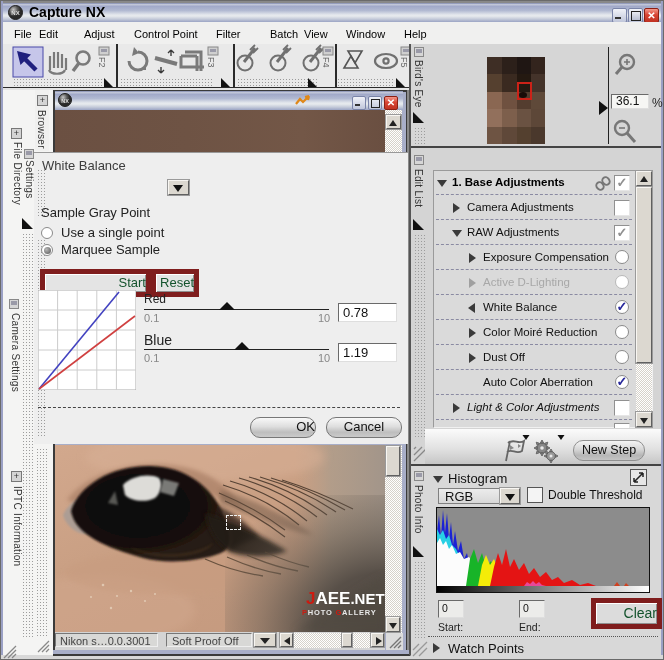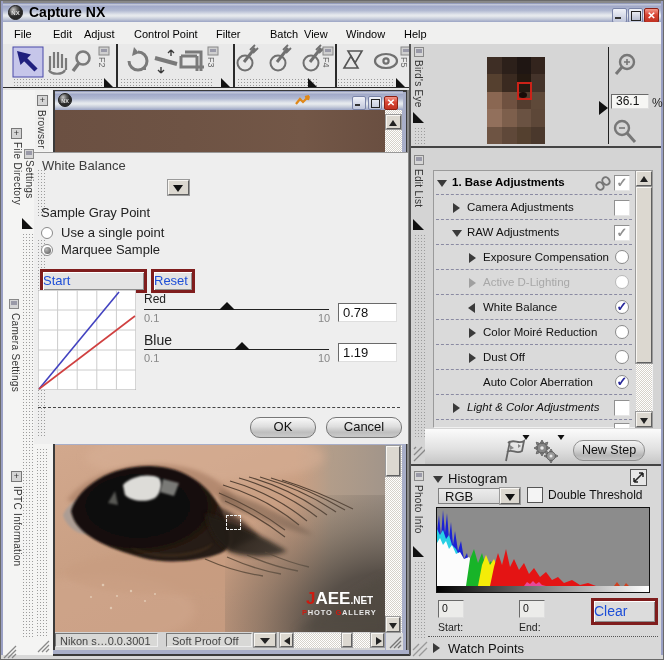--- a/index.html
+++ b/index.html
@@ -6,21 +6,21 @@
 body{width:664px;height:660px;overflow:hidden;font-family:"Liberation Sans",sans-serif;background:#8a8a8a;}
 .a{position:absolute;}
 #app{position:absolute;left:0;top:0;width:664px;height:660px;background:#8a8a8a;}
 .tbgrad{background:linear-gradient(180deg,#8089ae 0%,#c9cedd 9%,#a0a8c8 16%,#b2bad2 40%,#dfe3ea 60%,#e8ebee 68%,#c6ccda 84%,#9ba4c4 100%);}
 .vt{writing-mode:vertical-rl;font-size:10px;color:#333;white-space:nowrap;letter-spacing:0.3px;}
 .dots{background-image:radial-gradient(circle,#9c9c9c 0.75px,transparent 0.95px);background-size:3px 3px;background-position:1px 1px;}
 .dotsh{background-image:radial-gradient(circle,#9a9a9a 0.8px,transparent 1px);background-size:3px 3px;}
 .sbtn{background:#dcd8d0;border:1px solid;border-color:#f8f6f2 #606060 #606060 #f8f6f2;box-shadow:0 0 0 1px #9a9a9a;}
 .track{background:conic-gradient(#fff 0 25%,#d6d2ca 0 50%,#fff 0 75%,#d6d2ca 0) 0 0/2px 2px;}
 .sunk{background:#fff;border:1px solid;border-color:#6a6a6a #dedede #dedede #6a6a6a;}
-.btn{background:#e4e4e4;border:3px solid #7f1d1d;box-shadow:inset 1px 1px 0 #fff,inset -1px -1px 0 #8f8f8f;text-align:left;color:#1d4ed8;}
+.btn{background:#e4e4e4;border:5px solid #7f1d1d;box-shadow:inset 1px 1px 0 #fff,inset -1px -1px 0 #8f8f8f;text-align:right;color:#14532d;}
 .pill{border:1px solid #777;border-radius:10px;background:linear-gradient(180deg,#f8f8f8,#dedede 45%,#bebebe 75%,#cacaca);text-align:center;color:#111;}
 .tri-r{width:0;height:0;border-top:5px solid transparent;border-bottom:5px solid transparent;border-left:7px solid #3a3a3a;}
 .tri-l{width:0;height:0;border-top:5px solid transparent;border-bottom:5px solid transparent;border-right:7px solid #3a3a3a;}
 .tri-d{width:0;height:0;border-left:5px solid transparent;border-right:5px solid transparent;border-top:7px solid #3a3a3a;}
 .mini{width:10px;height:10px;background:#d6d6d6;border:1px solid #888;box-sizing:border-box;}
 .mini:before{content:"";position:absolute;left:1px;top:1px;width:6px;height:4px;background:#9a9aa8;}
 .ctri{width:0;height:0;border-left:11px solid #111;border-top:11px solid transparent;}
 .ctri2{width:0;height:0;border-left:9px solid #111;border-top:9px solid transparent;}
 .dash{border-top:1px dashed #8a8aa2;}
 .cb{background:#fff;border:1px solid;border-color:#909090 #e6e6e6 #e6e6e6 #909090;}
@@ -54,21 +54,21 @@
 <div class="a" style="left:612px;top:8px;width:13px;height:13px;background:linear-gradient(180deg,#f0f2f8,#c0c6da);border:1px solid #7a84a8;border-radius:2px;">
       <div class="a" style="left:2px;top:8px;width:6px;height:2px;background:#333;"></div>
     </div>
 <div class="a" style="left:628px;top:8px;width:13px;height:13px;background:linear-gradient(180deg,#f0f2f8,#c0c6da);border:1px solid #7a84a8;border-radius:2px;">
       <div class="a" style="left:2px;top:2px;width:8px;height:8px;border:1px solid #222;background:linear-gradient(180deg,#e8eaf2,#b8bed2);"></div>
     </div>
 <div class="a" style="left:644px;top:8px;width:13px;height:13px;background:linear-gradient(180deg,#f4988a,#d84434 45%,#c03222);border:1px solid #8c2014;border-radius:2px;color:#fff;font-weight:bold;font-size:10px;text-align:center;line-height:13px;">✕</div>
 
 <div class="a" style="left:3px;top:22px;width:658px;height:22px;background:#f0f0ef;"></div>
 <div class="a" style="top:28px;left:14px;font-size:11px;color:#000;">File</div>
-<div class="a" style="top:28px;left:53px;font-size:11px;color:#000;">Edit</div>
+<div class="a" style="top:28px;left:39px;font-size:11px;color:#000;">Edit</div>
 <div class="a" style="top:28px;left:84px;font-size:11px;color:#000;">Adjust</div>
 <div class="a" style="top:28px;left:134px;font-size:11px;color:#000;">Control Point</div>
 <div class="a" style="top:28px;left:216px;font-size:11px;color:#000;">Filter</div>
 <div class="a" style="top:28px;left:257px;font-size:11px;color:#000;padding-left:13px;">Batch</div>
 <div class="a" style="top:28px;left:304px;font-size:11px;color:#000;">View</div>
 <div class="a" style="top:28px;left:346px;font-size:11px;color:#000;">Window</div>
 <div class="a" style="top:28px;left:404px;font-size:11px;color:#000;">Help</div>
 
 <div class="a" style="left:3px;top:44px;width:407px;height:44px;background:#e9e9e9;border-bottom:1px solid #2a2a2a;box-sizing:border-box;"></div>
 
@@ -294,21 +294,21 @@
         <circle cx="76" cy="146" r="1.2"></circle>
         <circle cx="90" cy="156" r="1.1"></circle>
         <circle cx="56" cy="163" r="1.2"></circle>
         <circle cx="100" cy="149" r="1"></circle>
         <circle cx="36" cy="152" r="1"></circle>
  </g>
 </svg>
 
 <div class="a" style="left:226px;top:515px;width:15px;height:15px;border:1.5px dashed #f0f0f0;box-sizing:border-box;"></div>
 
-<div class="a" style="left:306px;top:589px;width:80px;height:20px;font-weight:bold;font-size:17px;color:#fff;font-family:'Liberation Sans',sans-serif;"><span style="color:#cc1a10;">J</span>AEE<span style="font-size:10px;">.NET</span></div>
+<div class="a" style="left:306px;top:589px;width:80px;height:20px;font-weight:bold;font-size:17px;color:#fff;font-family:'Liberation Sans',sans-serif;"><span style="color:#cc1a10;">J</span>AEE<span style="font-size:15px;">.NET</span></div>
 <div class="a" style="left:302px;top:608px;width:110px;height:10px;font-weight:bold;font-size:7.5px;color:#e8e8e8;letter-spacing:0.8px;white-space:nowrap;"><span style="color:#cc1a10;">P</span>HOTO <span style="color:#cc1a10;">G</span>ALLERY</div>
 
 <div class="a track" style="left:385px;top:445px;width:17px;height:188px;"></div>
 <div class="a sbtn" style="left:386px;top:446px;width:14px;height:30px;box-sizing:border-box;"></div>
 <div class="a sbtn" style="left:386px;top:617px;width:14px;height:15px;box-sizing:border-box;">
       <div class="a" style="left:2px;top:5px;width:0;height:0;border-left:4px solid transparent;border-right:4px solid transparent;border-top:6px solid #222;"></div>
     </div>
 
 <div class="a" style="left:55px;top:632px;width:330px;height:18px;background:#d4d4d4;"></div>
 <div class="a" style="left:55px;top:633px;width:103px;height:14px;background:#d8d8d6;border:1px solid;border-color:#777 #eee #eee #777;font-size:11px;color:#444;padding-left:4px;line-height:14px;box-sizing:border-box;">Nikon s…0.0.3001</div>
@@ -364,21 +364,21 @@
 <div class="a" style="left:144px;top:312px;font-size:11px;color:#888;">0.1</div>
 <div class="a" style="left:318px;top:312px;font-size:11px;color:#888;">10</div>
 <div class="a sunk" style="left:338px;top:303px;width:59px;height:19px;font-size:13px;color:#111;line-height:18px;padding-left:4px;box-sizing:border-box;">0.78</div>
 <div class="a" style="left:144px;top:332px;font-size:14px;color:#222;">Blue</div>
 <div class="a" style="left:144px;top:349px;width:185px;height:1px;background:#222;"></div>
 <div class="a" style="left:234px;top:342px;width:0;height:0;border-left:8px solid transparent;border-right:8px solid transparent;border-bottom:8px solid #111;"></div>
 <div class="a" style="left:144px;top:352px;font-size:11px;color:#888;">0.1</div>
 <div class="a" style="left:318px;top:352px;font-size:11px;color:#888;">10</div>
 <div class="a sunk" style="left:338px;top:343px;width:59px;height:19px;font-size:13px;color:#111;line-height:18px;padding-left:4px;box-sizing:border-box;">1.19</div>
 <div class="a" style="left:38px;top:407px;width:362px;height:1px;border-top:1.5px dashed #444;"></div>
-<div class="a pill" style="left:250px;top:417px;width:64px;height:19px;font-size:13px;line-height:18px;">OK</div>
+<div class="a pill" style="left:250px;top:417px;width:64px;height:19px;font-size:13px;line-height:18px;text-align:right;">OK</div>
 <div class="a pill" style="left:326px;top:417px;width:74px;height:19px;font-size:13px;line-height:18px;">Cancel</div>
 
 <div class="a" style="left:409px;top:44px;width:2px;height:611px;background:#555;"></div>
 
 <div class="a" style="left:411px;top:44px;width:250px;height:104px;background:#d6d6d6;border-bottom:2px solid #444;box-sizing:border-box;"></div>
 <div class="a mini" style="left:414px;top:47px;"></div>
 <div class="a vt" style="left:413px;top:60px;">Bird's Eye</div>
 <div class="a ctri" style="left:413px;top:112px;"></div>
 <div class="a dots" style="left:413px;top:126px;width:12px;height:18px;"></div>
 

